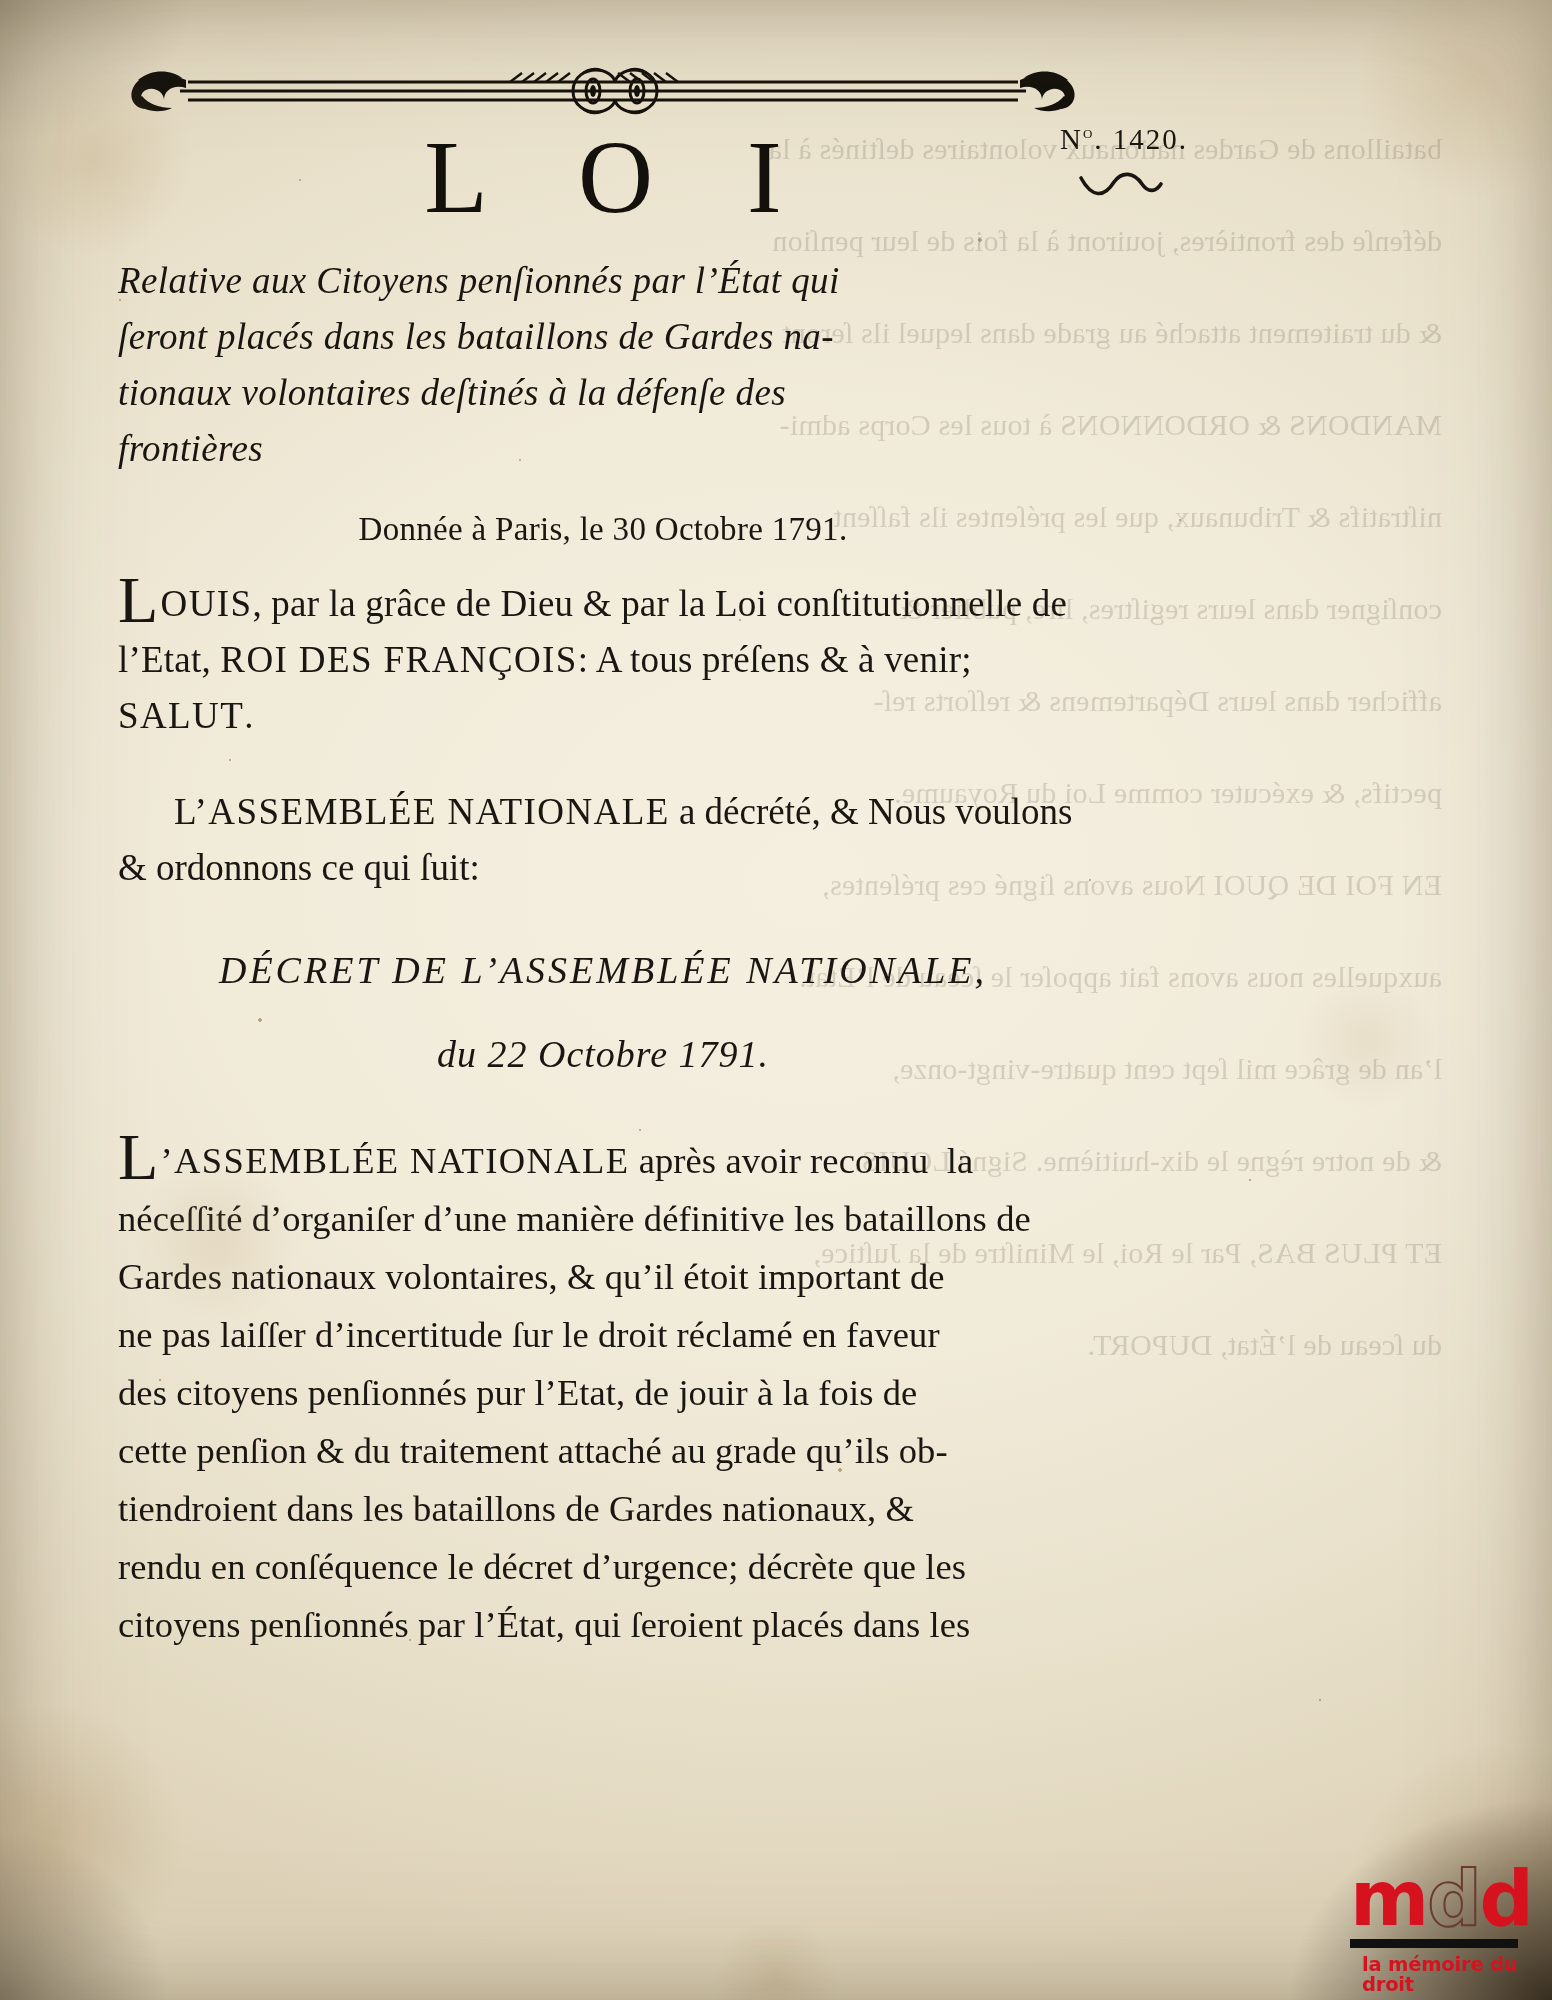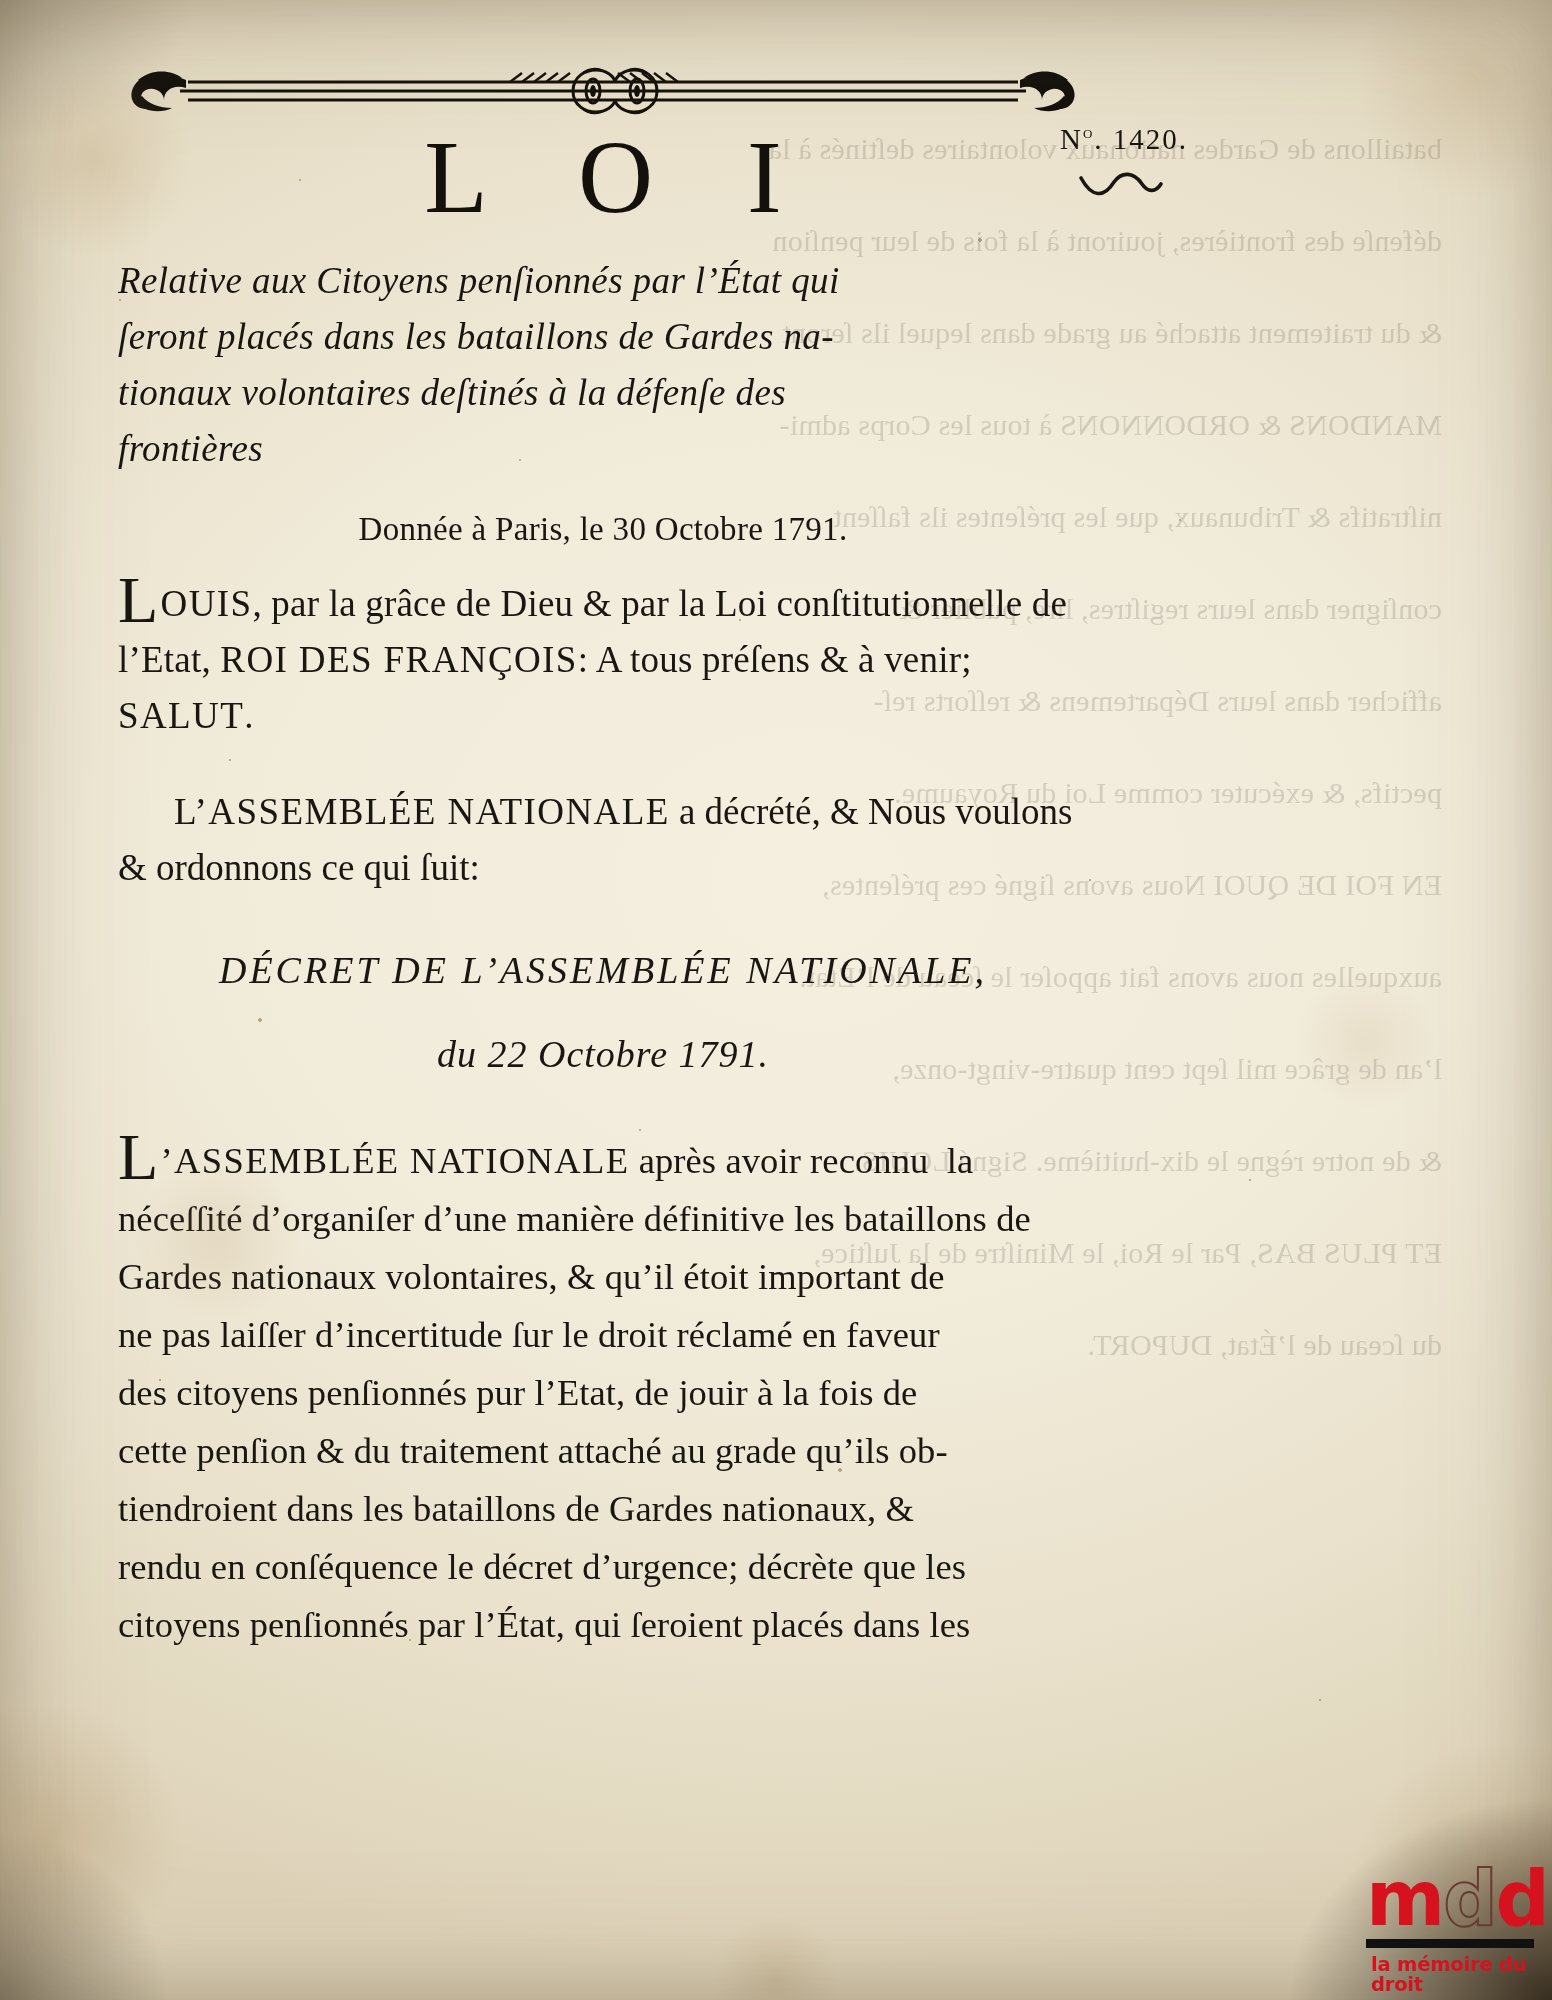--- a/index.html
+++ b/index.html
@@ -193,21 +193,21 @@
     font-size: 36.5px;
     line-height: 58px;
     text-align: justify;
     letter-spacing: .1px;
   }
   .body .ln { display: block; }
 
   
   .logo {
     position: absolute;
-    right: 12px;
+    right: 28px;
     bottom: 6px;
     width: 176px;
     text-align: left;
     line-height: 1;
   }
   .logo .mdd {
     font-family: "DejaVu Sans", sans-serif;
     font-weight: 700;
     font-size: 76px;
     letter-spacing: -2px;
@@ -226,21 +226,21 @@
     margin: 2px 0 7px 2px;
     width: 168px;
   }
   .logo .tag {
     font-family: "DejaVu Sans", sans-serif;
     font-weight: 700;
     font-size: 19.5px;
     color: #d6121f;
     letter-spacing: -.2px;
     display: block;
-    margin-left: 7px;
+    margin-left: 14px;
   }
 </style>
 </head>
 <body>
 
 <div id="page">
 
   <div class="showthrough">
     <p>bataillons de Gardes nationaux volontaires deſtinés à la</p>
     <p>défenſe des frontières, jouiront à la fois de leur penſion</p>

